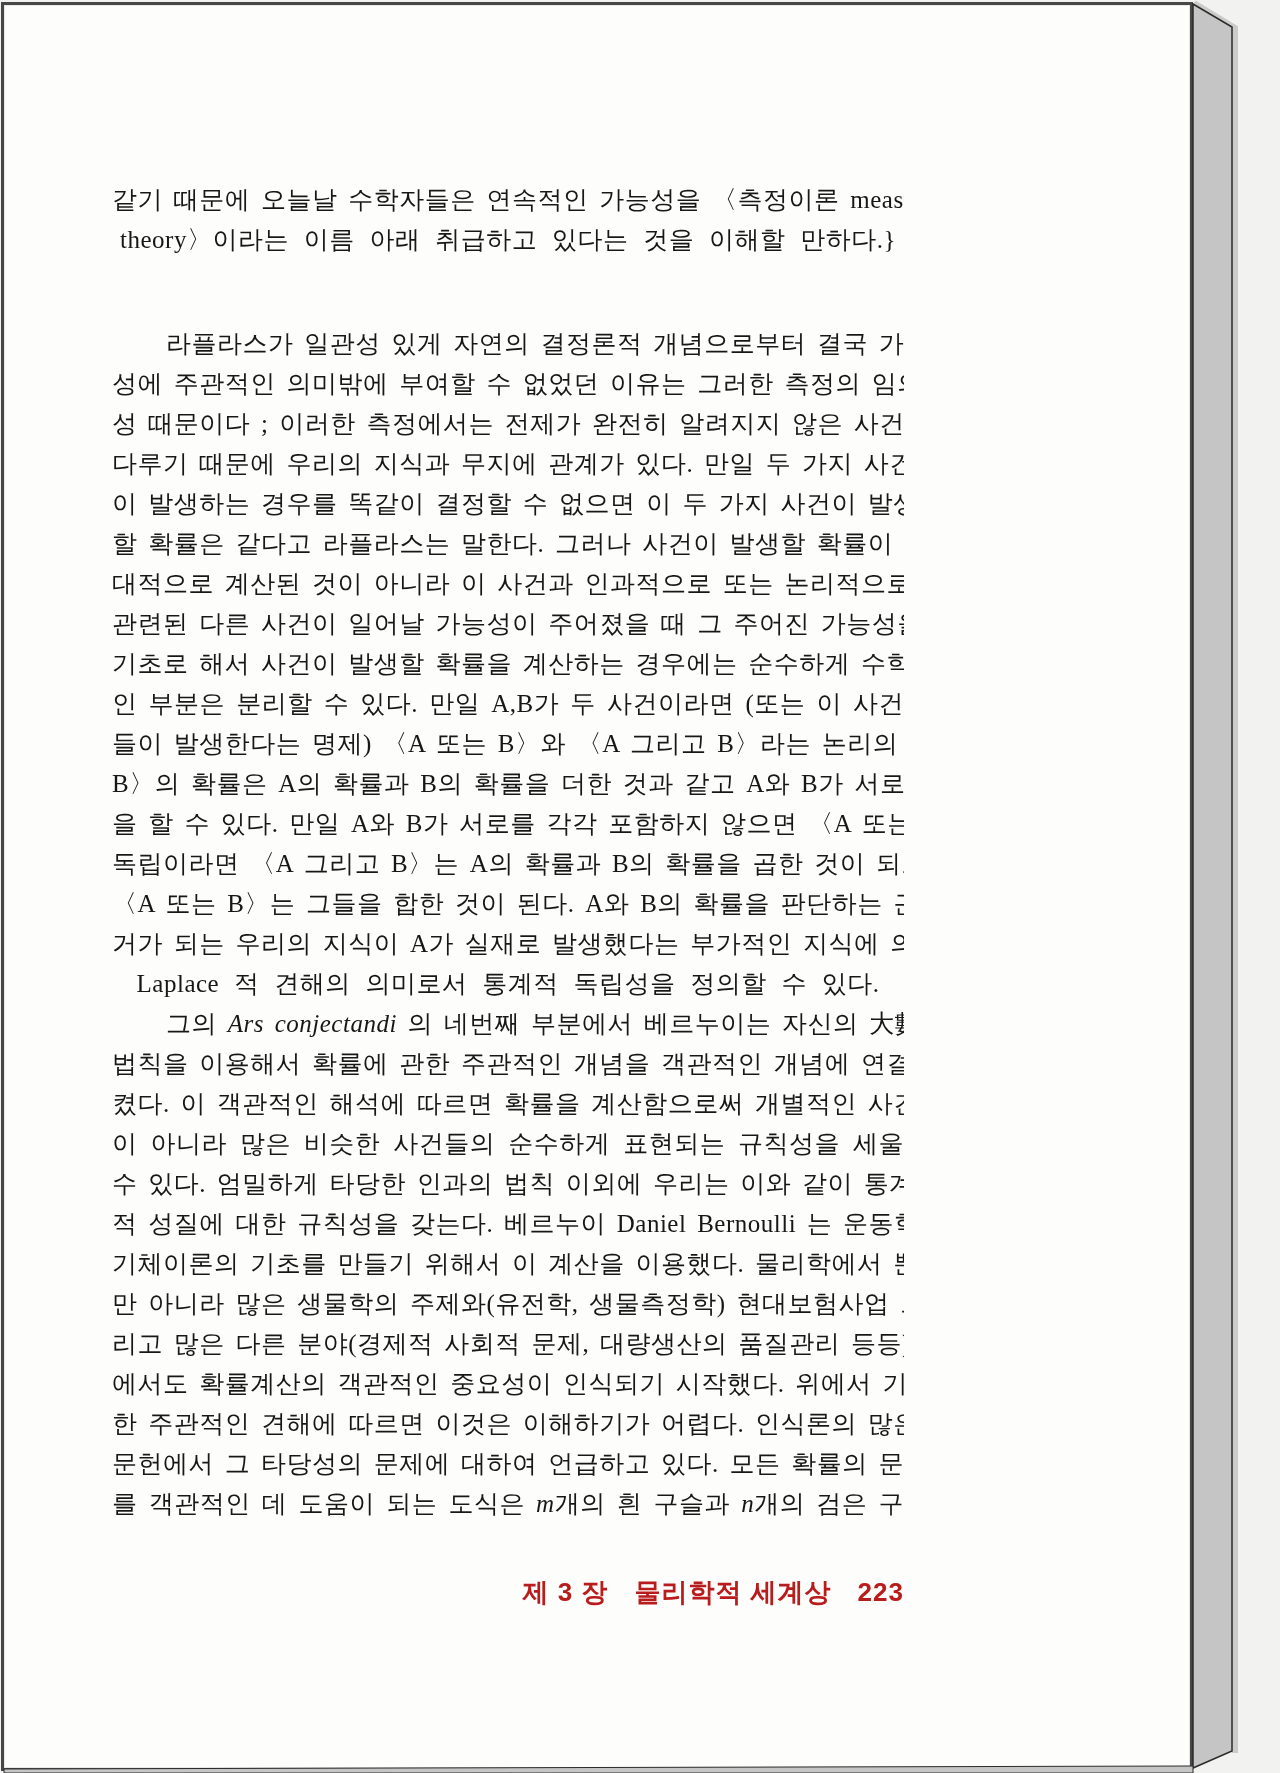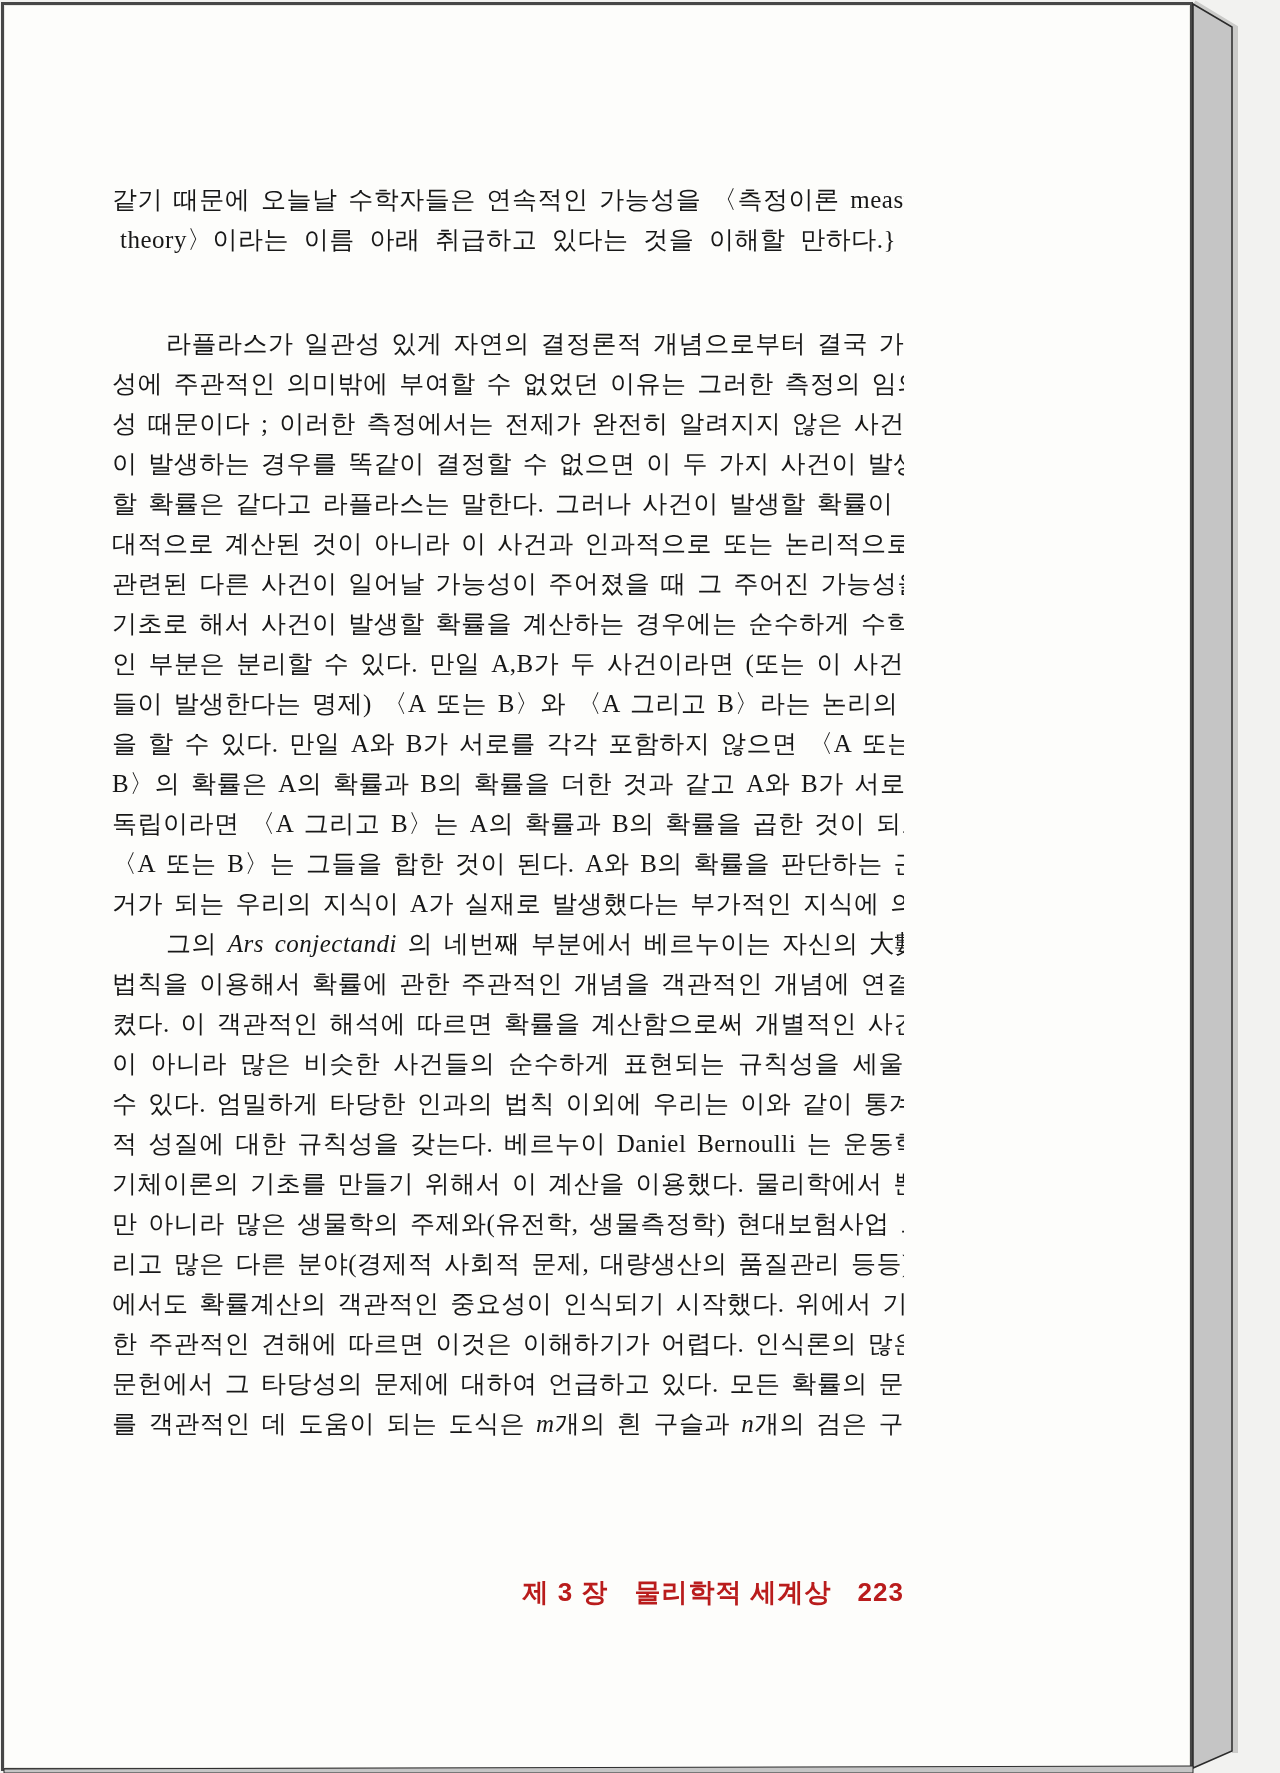--- a/index.html
+++ b/index.html
@@ -74,32 +74,34 @@
 
 <div class="text-block">
   <div class="line">같기 때문에 오늘날 수학자들은 연속적인 가능성을 〈측정이론 measure</div>
   <div class="line pend">theory〉이라는 이름 아래 취급하고 있다는 것을 이해할 만하다.}</div>
 
   <div class="para-gap"></div>
 
   <div class="line ind">라플라스가 일관성 있게 자연의 결정론적 개념으로부터 결국 가능</div>
   <div class="line">성에 주관적인 의미밖에 부여할 수 없었던 이유는 그러한 측정의 임의</div>
   <div class="line">성 때문이다 ; 이러한 측정에서는 전제가 완전히 알려지지 않은 사건을</div>
+  <div class="line">다루기 때문에 우리의 지식과 무지에 관계가 있다. 만일 두 가지 사건</div>
   <div class="line">이 발생하는 경우를 똑같이 결정할 수 없으면 이 두 가지 사건이 발생</div>
   <div class="line">할 확률은 같다고 라플라스는 말한다. 그러나 사건이 발생할 확률이 절</div>
   <div class="line">대적으로 계산된 것이 아니라 이 사건과 인과적으로 또는 논리적으로</div>
   <div class="line">관련된 다른 사건이 일어날 가능성이 주어졌을 때 그 주어진 가능성을</div>
   <div class="line">기초로 해서 사건이 발생할 확률을 계산하는 경우에는 순수하게 수학적</div>
   <div class="line">인 부분은 분리할 수 있다. 만일 A,B가 두 사건이라면 (또는 이 사건</div>
   <div class="line">들이 발생한다는 명제) 〈A 또는 B〉와 〈A 그리고 B〉라는 논리의 조합</div>
+  <div class="line">B〉의 확률은 A의 확률과 B의 확률을 더한 것과 같고 A와 B가 서로</div>
   <div class="line">을 할 수 있다. 만일 A와 B가 서로를 각각 포함하지 않으면 〈A 또는</div>
-  <div class="line">B〉의 확률은 A의 확률과 B의 확률을 더한 것과 같고 A와 B가 서로</div>
   <div class="line">독립이라면 〈A 그리고 B〉는 A의 확률과 B의 확률을 곱한 것이 되고</div>
   <div class="line">〈A 또는 B〉는 그들을 합한 것이 된다. A와 B의 확률을 판단하는 근</div>
   <div class="line">거가 되는 우리의 지식이 A가 실재로 발생했다는 부가적인 지식에 의</div>
+  <div class="line pend">Laplace 적 견해의 의미로서 통계적 독립성을 정의할 수 있다.</div>
 
   <div class="line ind">
     <span>그의 </span><span class="it">Ars conjectandi</span><span> 의 네번째 부분에서 베르누이는 자신의 大數의</span>
   </div>
 
   <div class="line">법칙을 이용해서 확률에 관한 주관적인 개념을 객관적인 개념에 연결시</div>
   <div class="line">켰다. 이 객관적인 해석에 따르면 확률을 계산함으로써 개별적인 사건</div>
   <div class="line">이 아니라 많은 비슷한 사건들의 순수하게 표현되는 규칙성을 세울</div>
   <div class="line">수 있다. 엄밀하게 타당한 인과의 법칙 이외에 우리는 이와 같이 통계</div>
   <div class="line">적 성질에 대한 규칙성을 갖는다. 베르누이 Daniel Bernoulli 는 운동학적</div>

